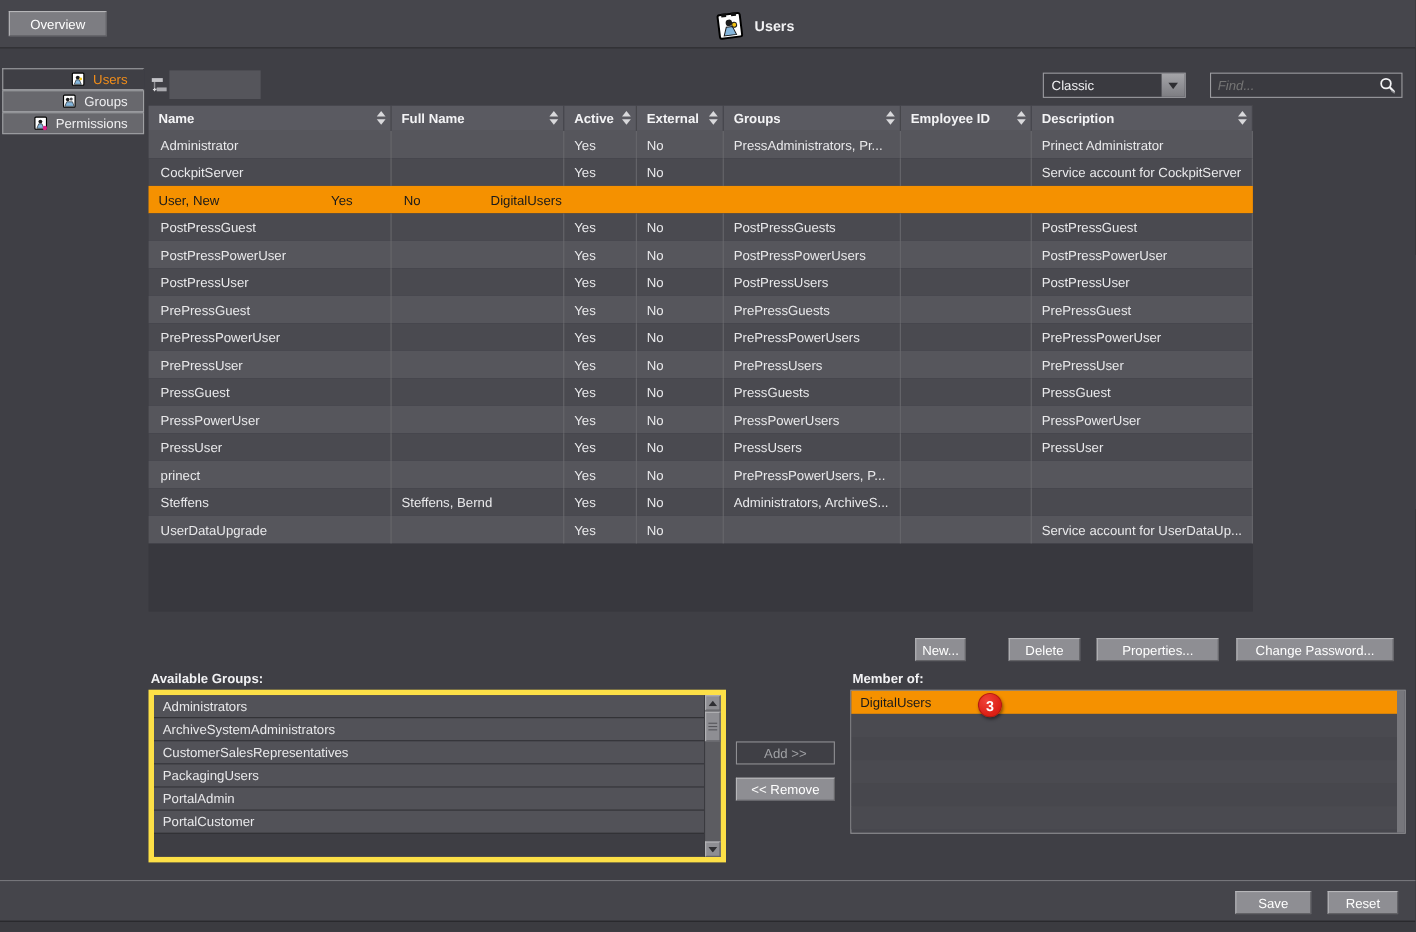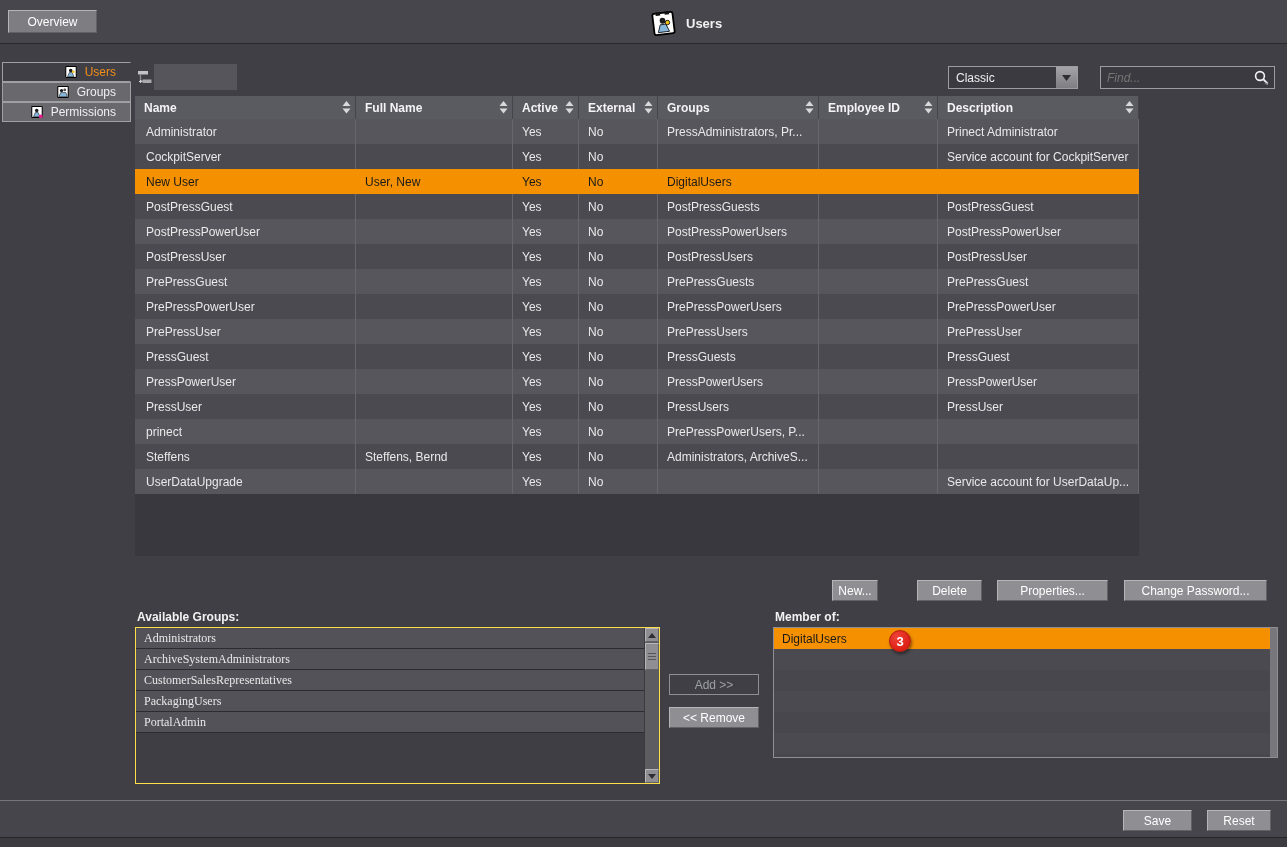--- a/index.html
+++ b/index.html
@@ -61,21 +61,21 @@
 
   
   #btn-new{left:832px;top:580px;width:46px;height:21px;}
   #btn-delete{left:917px;top:580px;width:65px;height:21px;}
   #btn-properties{left:997px;top:580px;width:111px;height:21px;}
   #btn-changepw{left:1124px;top:580px;width:143px;height:21px;}
 
   
   .panel-label{font-weight:bold;color:#f2f2f4;}
   #groups-label{left:137px;top:610px;}
-  #groups-box{left:135px;top:627px;width:525px;height:157px;background:#3e3e44;border:1px solid #fde047;box-sizing:border-box;font-family:Liberation Serif, serif;}
+  #groups-box{left:135px;top:627px;width:525px;height:157px;background:#3e3e44;border:5px solid #fde047;box-sizing:border-box;}
   #groups-items{position:absolute;left:0;top:0;right:15px;bottom:0;overflow:hidden;}
   .list-item{height:21px;box-sizing:border-box;background:#525258;border-bottom:1px solid #2c2c30;
     display:flex;align-items:center;padding-left:8px;color:#e9e9eb;white-space:nowrap;overflow:hidden;}
   
   #groups-scrollbar{position:absolute;top:0;right:0;width:15px;bottom:0;background:#5c5c61;border-left:1px solid #3a3a3f;box-sizing:border-box;}
   .sb-btn{position:absolute;left:0;width:14px;height:14px;background:#8e8e93;border:1px solid;border-color:#b6b6b9 #626266 #626266 #b6b6b9;box-sizing:border-box;display:flex;align-items:center;justify-content:center;}
   #sb-up{top:0;}
   #sb-down{bottom:0;}
   #sb-thumb{position:absolute;left:0;top:15px;width:14px;height:27px;background:#8e8e93;border:1px solid;border-color:#b6b6b9 #626266 #626266 #b6b6b9;box-sizing:border-box;display:flex;flex-direction:column;align-items:center;justify-content:center;gap:2px;}
   #sb-thumb i{display:block;width:8px;height:1px;background:#55555a;}
@@ -257,21 +257,20 @@
         <div class="trow dark">
           <div class="tcell first" style="width: 221px;">CockpitServer</div>
           <div class="tcell" style="width: 157px;"></div>
           <div class="tcell" style="width: 66px;">Yes</div>
           <div class="tcell" style="width: 79px;">No</div>
           <div class="tcell" style="width: 161px;"></div>
           <div class="tcell" style="width: 119px;"></div>
           <div class="tcell" style="width: 201px;">Service account for CockpitServer</div>
         </div>
         <div class="trow selected">
-          <div class="tcell first" style="width: 221px;">New User</div>
           <div class="tcell" style="width: 157px;">User, New</div>
           <div class="tcell" style="width: 66px;">Yes</div>
           <div class="tcell" style="width: 79px;">No</div>
           <div class="tcell" style="width: 161px;">DigitalUsers</div>
           <div class="tcell" style="width: 119px;"></div>
           <div class="tcell" style="width: 201px;"></div>
         </div>
         <div class="trow dark">
           <div class="tcell first" style="width: 221px;">PostPressGuest</div>
           <div class="tcell" style="width: 157px;"></div>
@@ -389,20 +388,21 @@
   <div id="btn-changepw" class="abs btn">Change Password...</div>
 
   <div id="groups-label" class="abs panel-label">Available Groups:</div>
   <div id="groups-box" class="abs">
     <div id="groups-items">
         <div class="list-item">Administrators</div>
         <div class="list-item">ArchiveSystemAdministrators</div>
         <div class="list-item">CustomerSalesRepresentatives</div>
         <div class="list-item">PackagingUsers</div>
         <div class="list-item">PortalAdmin</div>
+        <div class="list-item">PortalCustomer</div>
       </div>
     <div id="groups-scrollbar">
       <div id="sb-up" class="sb-btn">
         <svg width="8" height="5" viewBox="0 0 8 5">
             <polygon points="4,0 8,5 0,5" fill="#2e2e32"></polygon>
           </svg>
       </div>
       <div id="sb-thumb">
           <i></i>
           <i></i>

